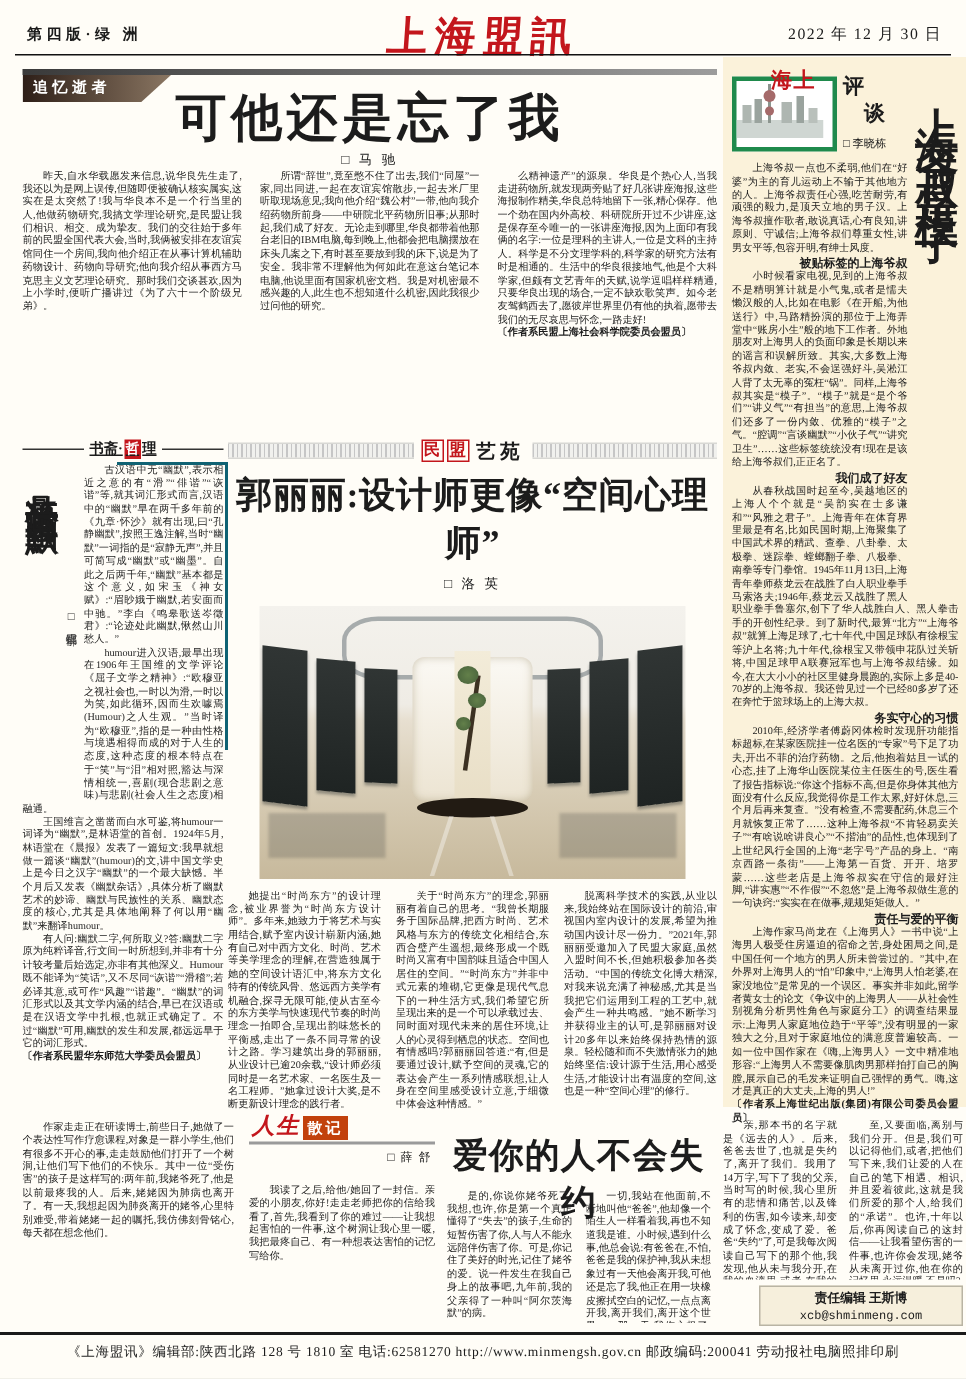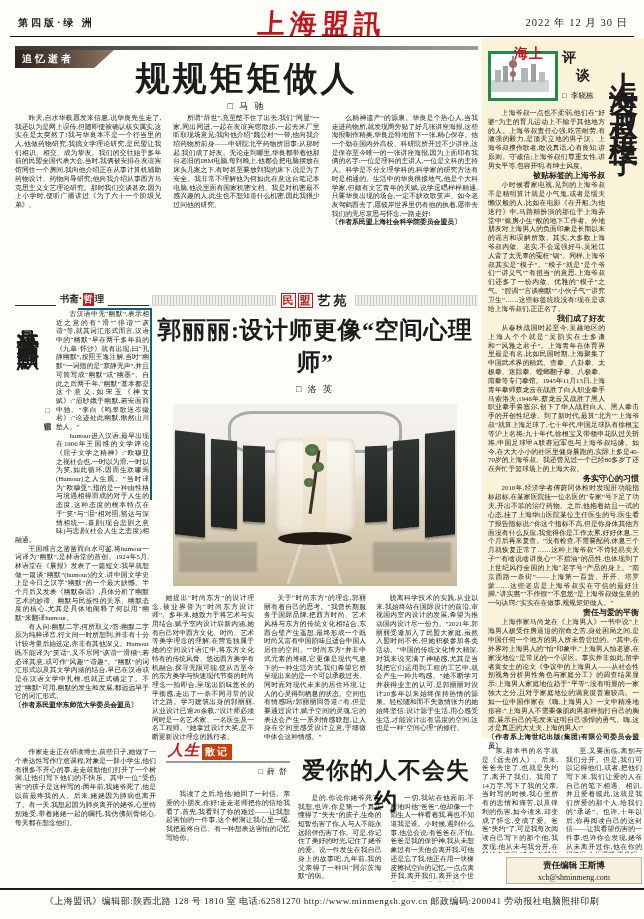--- a/index.html
+++ b/index.html
@@ -21,21 +21,21 @@
   .ob-byline{left:15px;width:463px;top:100px;text-align:center;font-size:9px;letter-spacing:2px;}
   .cols{display:flex;}
   .ob-cols{left:15px;top:114px;width:463px;height:172px;gap:12px;}
   .ncol{flex:1;font-size:6.8px;line-height:1.28;text-align:justify;overflow:hidden;}
   .ncol p{margin:0;text-indent:2em;}
   .credit{font-weight:bold;text-indent:0 !important;}
   
   .bookden{left:15px;top:292px;width:134px;height:463px;}
   .bd-frame{position:absolute;top:16px;right:-3px;width:72px;height:190px;
             border-top:2px solid #0f6273;border-right:2px solid #0f6273;pointer-events:none;}
-  .bd-header{display:flex;align-items:flex-end;gap:4px;height:14px;margin-bottom:4px;}
+  .bd-header{display:flex;align-items:center;gap:4px;height:14px;margin-bottom:4px;text-decoration:underline;}
   .bd-header .line{flex:1;height:1px;background:#333;}
   .bd-sec{font-size:9.5px;font-weight:bold;white-space:nowrap;display:flex;align-items:center;gap:1px;}
   .redbox{background:#c3161c;color:#fff;padding:0 1px;font-size:9px;}
   .bd-flow{position:relative;font-size:6.8px;line-height:1.28;text-align:justify;height:418px;overflow:hidden;}
   .bd-flow p{margin:0;text-indent:2em;}
   .bd-titlebox{float:left;width:36px;height:218px;position:relative;margin-right:5px;}
   .bd-vtitle{position:absolute;left:0;top:2px;writing-mode:vertical-rl;font-size:22px;font-weight:bold;
              letter-spacing:3px;line-height:26px;height:214px;}
   .bd-vby{position:absolute;right:-1px;top:96px;writing-mode:vertical-rl;font-size:7.5px;color:#333;}
   
@@ -67,57 +67,57 @@
   
   .seatalk{left:482px;top:38px;width:162px;height:700px;background:#fbf2da;padding:5px 5px 4px 6px;box-sizing:border-box;}
   .st-vspacer{float:right;width:34px;height:352px;}
   .st-vtitle{position:absolute;right:4px;top:10px;writing-mode:vertical-rl;font-size:29px;font-weight:bold;
              line-height:33px;letter-spacing:13px;height:360px;}
   .st-logo-row{position:relative;height:66px;}
   .st-box{position:absolute;left:0;top:8px;width:64px;height:44px;border:3px solid #1f8a4c;background:#fff;overflow:hidden;}
   .st-haishang{position:absolute;left:26px;top:2px;color:#c3161c;font-weight:bold;font-size:14px;letter-spacing:1px;}
   .st-ping{position:absolute;left:74px;top:6px;font-size:14px;font-weight:bold;}
   .st-tan{position:absolute;left:88px;top:24px;font-size:14px;font-weight:bold;}
-  .st-byline{position:absolute;left:74px;top:48px;font-size:7.5px;font-family:Liberation Mono, monospace;}
+  .st-byline{position:absolute;left:74px;top:48px;font-size:7.5px;}
   .st-body{font-size:6.8px;line-height:1.3;text-align:justify;}
   .st-body p{margin:0;text-indent:2em;}
   .st-h{text-align:right;font-weight:bold;font-size:8px;margin:4px 0 2px;text-indent:0 !important;}
   
   .es-col1{left:15px;top:748px;width:141px;height:132px;font-size:6.8px;line-height:1.3;text-align:justify;overflow:hidden;}
   .es-col1 p{margin:0;text-indent:2em;}
   .sanji{left:166px;top:741px;width:124px;height:128px;}
   .sj-logo{position:relative;height:20px;border-bottom:2.5px solid #9a9a9a;}
   .sj-rensheng{position:absolute;left:2px;top:0;color:#c3161c;font-weight:bold;font-size:15px;font-style:italic;letter-spacing:1px;}
   .sj-box{position:absolute;left:36px;top:3px;background:#c2410c;color:#fff;font-size:10px;font-weight:bold;padding:1px 3px;letter-spacing:2px;}
   .sj-byline{text-align:right;font-size:8px;margin:3px 2px 13px 0;letter-spacing:1px;}
   .sj-text{font-size:6.8px;line-height:1.3;text-align:justify;overflow:hidden;height:84px;}
   .sj-text p{margin:0;text-indent:2em;}
   .es-head{left:298px;top:755px;width:176px;text-align:center;font-size:23px;font-weight:bold;letter-spacing:1px;}
   .es-mid{left:298px;top:794px;width:176px;height:88px;gap:9px;}
   .es-right{left:482px;top:747px;width:160px;height:106px;gap:8px;}
   .editor-box{left:506px;top:857px;width:136px;height:27px;background:#f6efdc;border:1px solid #b9b4a4;
               text-align:center;font-size:8.5px;line-height:1.5;font-weight:bold;padding-top:1px;box-sizing:border-box;}
-  .editor-box .em{font-weight:normal;font-family:Liberation Serif, serif;font-size:8px;}
+  .editor-box .em{font-weight:normal;font-family:Liberation Mono, monospace;font-size:8px;}
   
   .footer-rule{left:0;width:644px;top:888px;height:1.5px;background:#1a1a1a;}
   .footer-text{left:0;width:644px;top:895px;text-align:center;font-size:9px;letter-spacing:0.5px;}
 </style>
 </head>
 <body>
 
 <div class="page">
 
   <div class="abs edition">第四版·绿 洲</div>
   <div class="abs masthead">上海盟訊</div>
   <div class="abs hdate">2022 年 12 月 30 日</div>
   <div class="abs header-rule"></div>
 
   <div class="abs ob-bar"></div>
   <div class="abs ribbon">追忆逝者</div>
-  <div class="abs ob-title">规规矩矩做人</div>
+  <div class="abs ob-title">可他还是忘了我</div>
   <div class="abs ob-byline">□ 马  驰</div>
   <div class="abs cols ob-cols">
     <div class="ncol">
         <p>昨天,自水华载愿发来信息,说华良先生走了,我还以为是网上误传,但随即便被确认核实属实,这实在是太突然了!我与华良本不是一个行当里的人,他做药物研究,我搞文学理论研究,是民盟让我们相识、相交、成为挚友。我们的交往始于多年前的民盟全国代表大会,当时,我俩被安排在友谊宾馆同住一个房间,我向他介绍正在从事计算机辅助药物设计、药物向导研究;他向我介绍从事西方马克思主义文艺理论研究。那时我们交谈甚欢,因为上小学时,便听广播讲过《为了六十一个阶级兄弟》。</p>
       </div>
     <div class="ncol">
         <p>所谓“辞世”,竟至憋不住了出去,我们“同屋”一家,同出同进,一起在友谊宾馆散步,一起去米厂里听取现场意见;我向他介绍“魏公村”一带,他向我介绍药物所前身——中研院北平药物所旧事;从那时起,我们成了好友。无论走到哪里,华良都带着他那台老旧的IBM电脑,每到晚上,他都会把电脑摆放在床头几案之下,有时甚至要放到我的床下,说是为了安全。我非常不理解他为何如此在意这台笔记本电脑,他说里面有国家机密文档。我是对机密最不感兴趣的人,此生也不想知道什么机密,因此我很少过问他的研究。</p>
       </div>
     <div class="ncol">
       <p>么精神遗产”的源泉。华良是个热心人,当我走进药物所,就发现两旁贴了好几张讲座海报,这些海报制作精美,华良总特地留下一张,精心保存。他一个劲在国内外高校、科研院所开过不少讲座,这是保存至今唯一的一张讲座海报,因为上面印有我俩的名字:一位是理科的主讲人,一位是文科的主持人。科学是不分文理学科的,科学家的研究方法有时是相通的。生活中的华良很接地气,他是个大科学家,但颇有文艺青年的天赋,说学逗唱样样精通,只要华良出现的场合,一定不缺欢歌笑声。如今老友驾鹤西去了,愿彼岸世界里仍有他的执着,愿带去我们的无尽哀思与怀念,一路走好!</p>

